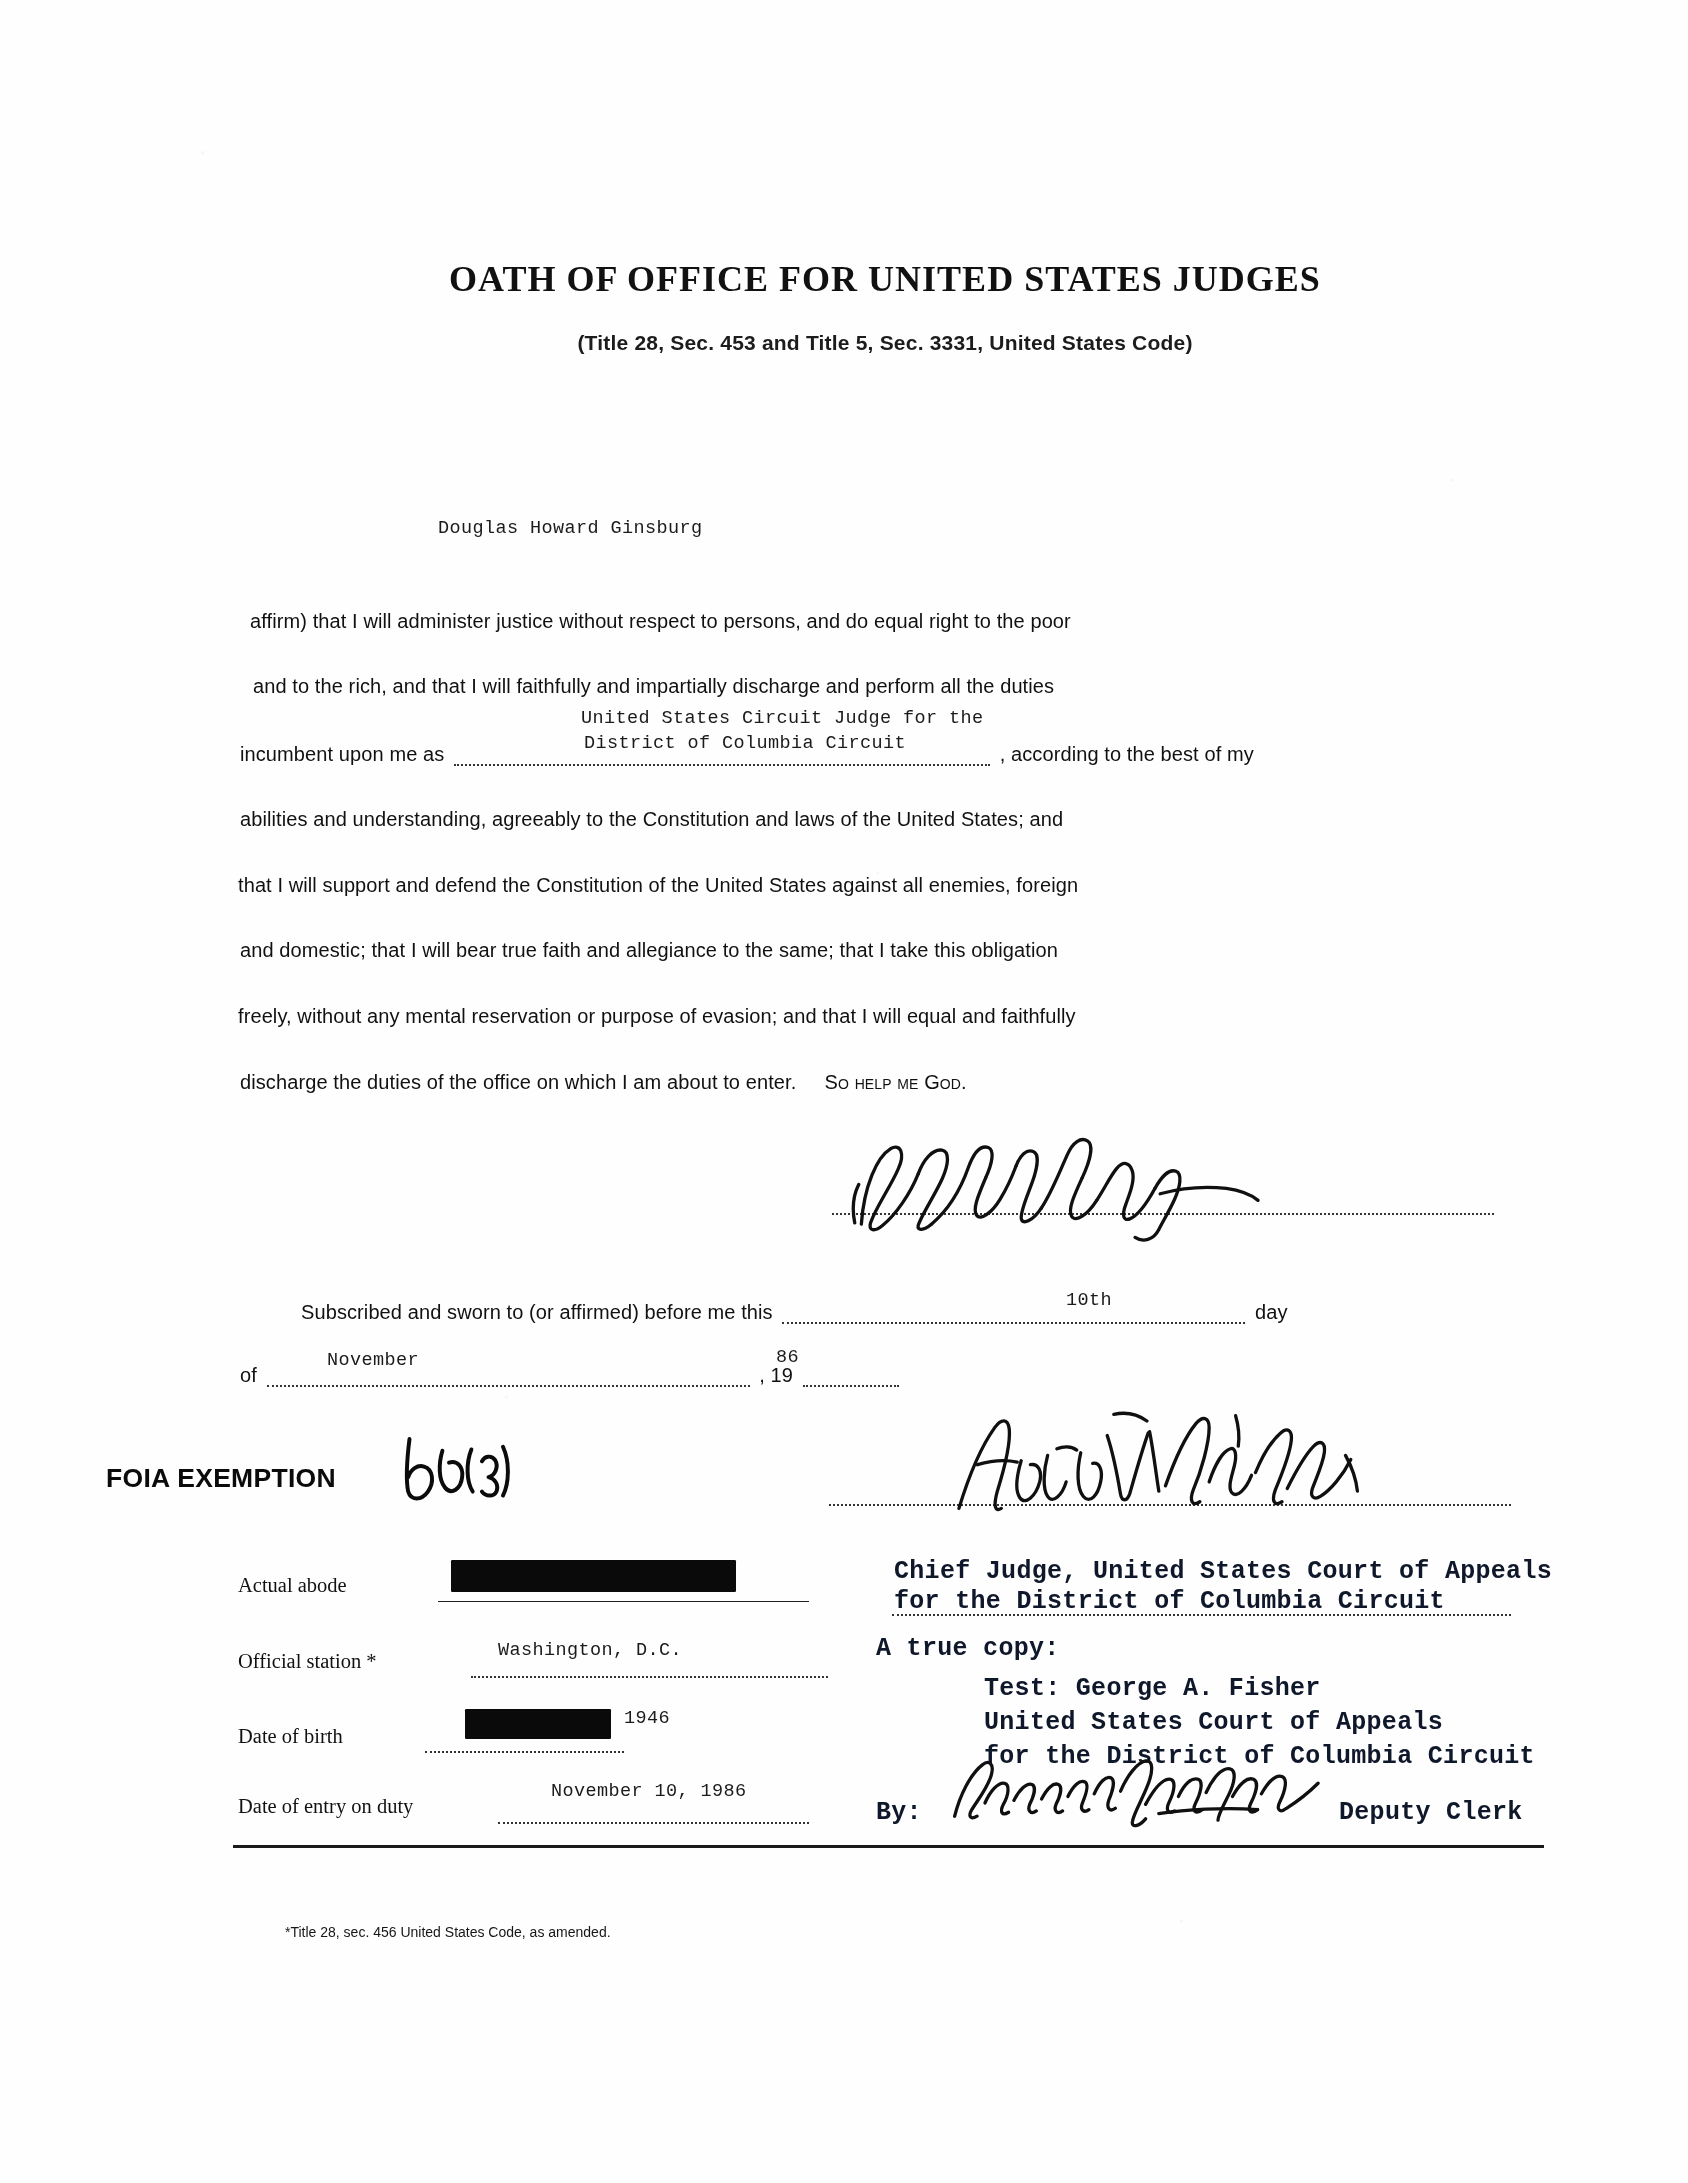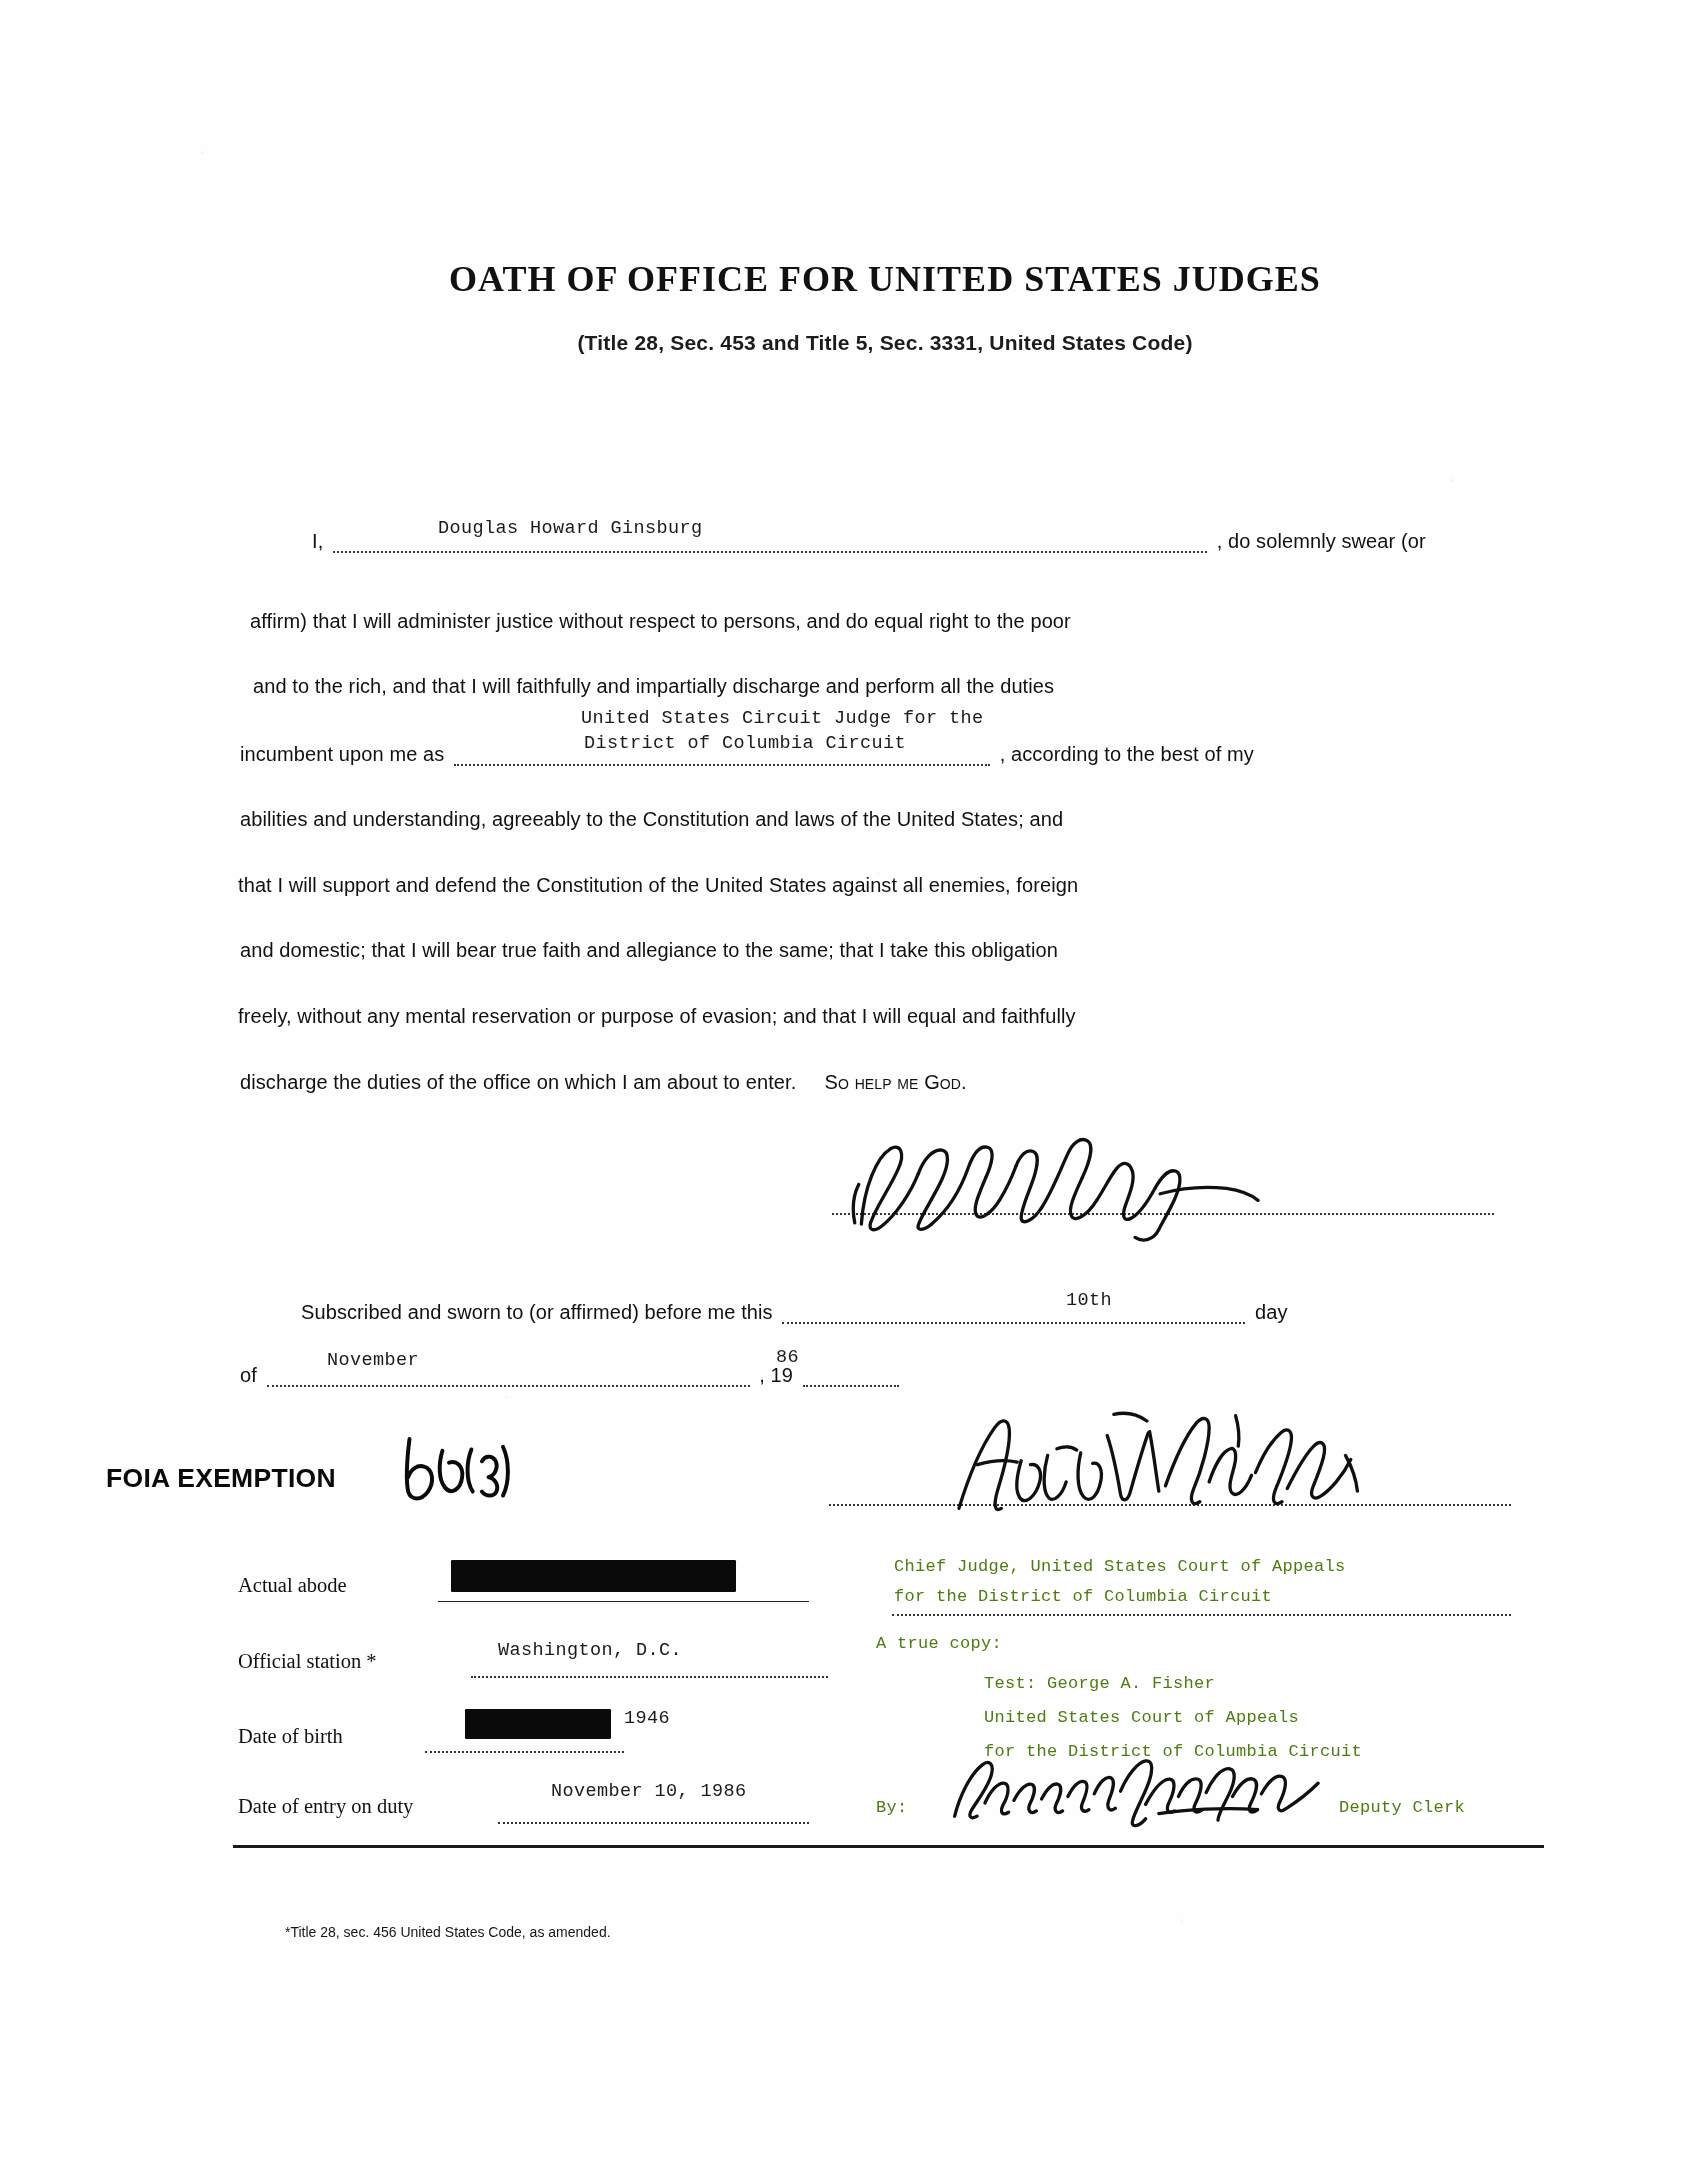--- a/index.html
+++ b/index.html
@@ -129,24 +129,25 @@
 
   .redaction {
     position: absolute;
     background: #0a0a0a;
     border-radius: 1.3px;
   }
 
   .rightblock {
     position: absolute;
     font-family: "Liberation Mono", monospace;
-    font-size: 17px;
-    color: #4d7c0f;
+    font-size: 25px;
+    color: #0f172a;
     white-space: nowrap;
     letter-spacing: 0.3px;
+    font-weight: bold;
   }
 
   .footnote {
     position: absolute;
     font-family: "Liberation Sans", sans-serif;
     font-size: 14px;
     color: #161616;
     line-height: 1.35;
   }
   .footnote i { font-style: italic; }
@@ -162,25 +163,20 @@
 </head>
 <body>
 
 <div class="scan"></div>
 
 <div class="page">
 
   <div class="title">OATH OF OFFICE FOR UNITED STATES JUDGES</div>
   <div class="subtitle">(Title 28, Sec. 453 and Title 5, Sec. 3331, United States Code)</div>
 
-  <div class="bodyline" style="left:271px; top:530px;">
-    <span>I,</span>
-    <span class="dots" style="width:874px;"></span>
-    <span>, do solemnly swear (or</span>
-  </div>
   <div class="fill-overlay" style="left:397px; top:518px;">Douglas Howard Ginsburg</div>
 
   <div class="bodyline" style="left:209px; top:610px;">affirm) that I will administer justice without respect to persons, and do equal right to the poor</div>
   <div class="bodyline" style="left:212px; top:675px;">and to the rich, and that I will faithfully and impartially discharge and perform all the duties</div>
 
   <div class="fill-overlay" style="left:540px; top:708px;">United States Circuit Judge for the</div>
   <div class="bodyline" style="left:199px; top:743px;">
     <span>incumbent upon me as</span>
     <span class="dots" style="width:536px;"></span>
     <span>, according to the best of my</span>

